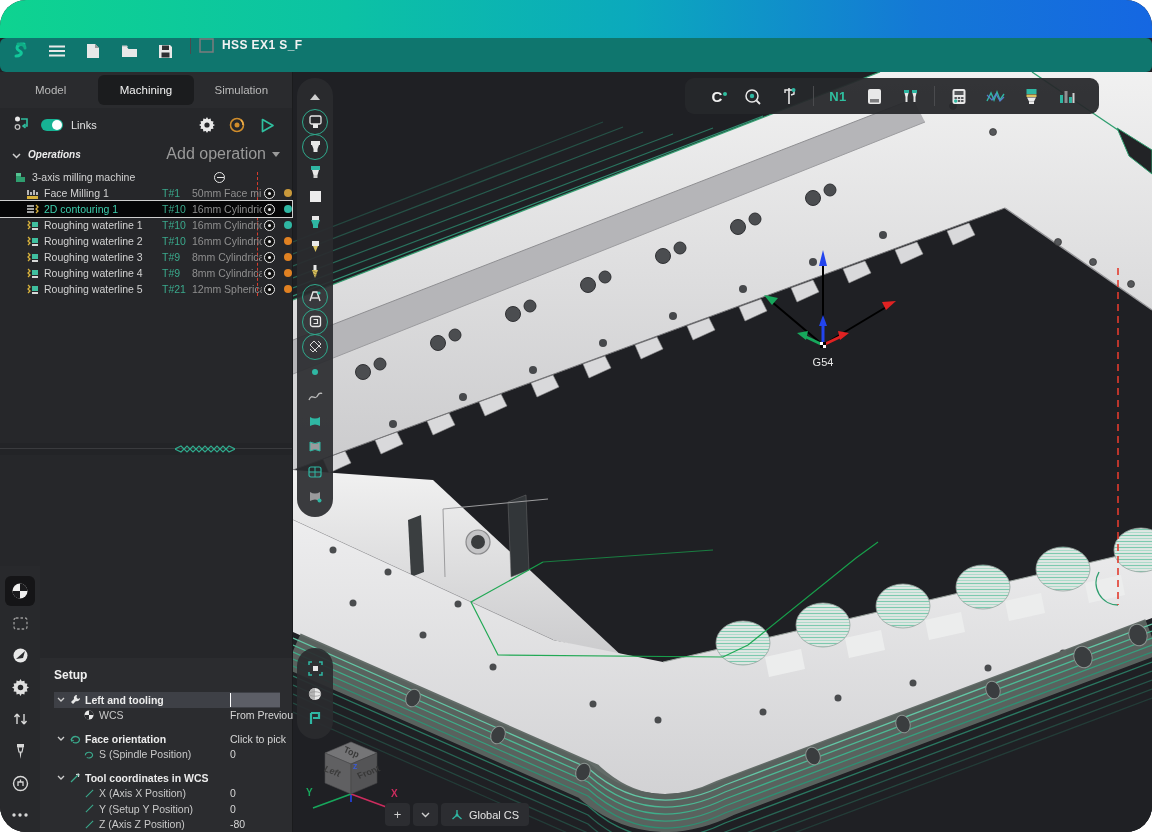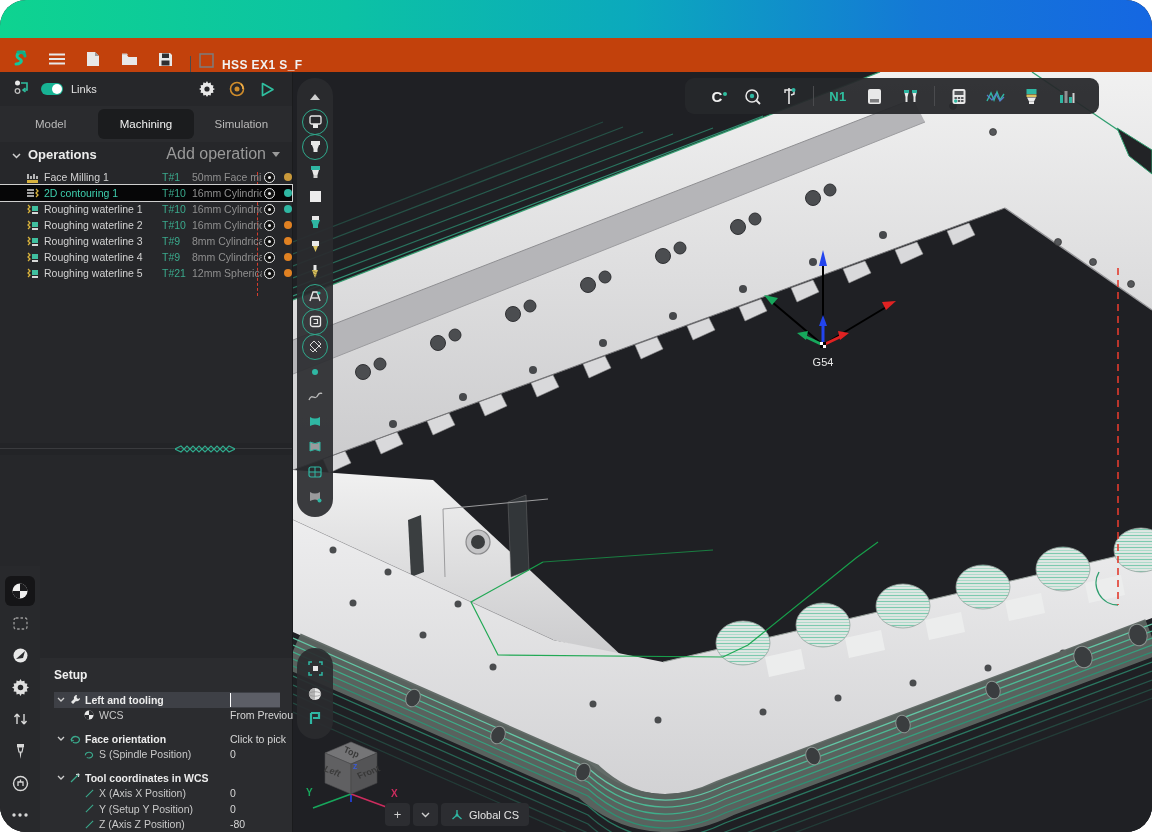--- a/index.html
+++ b/index.html
@@ -2,42 +2,42 @@
 <html><head>
 <meta charset="utf-8">
 <style>
   html,body{margin:0;padding:0;background:#fff;}
   *{box-sizing:border-box;font-family:"Liberation Sans","DejaVu Sans",sans-serif;}
   #app{position:relative;width:1152px;height:832px;border-radius:26px;overflow:hidden;background:#202125;}
   
   #gradbar{position:absolute;left:0;top:0;width:1152px;height:38px;
     background:linear-gradient(90deg,#0ed390 0%,#0cc2a4 30%,#0ba9bd 55%,#1478d6 80%,#1567e2 100%);}
   
-  #titlebar{position:absolute;left:0;top:38px;width:1152px;height:34px;background:#c2410c;display:flex;align-items:flex-end;}
+  #titlebar{position:absolute;left:0;top:38px;width:1152px;height:34px;background:#0f766e;display:flex;align-items:flex-start;border-radius:6px;}
   #titlebar .tb-icon{width:30px;height:26px;display:flex;align-items:center;justify-content:center;margin-left:6px;border-radius:4px;}
   #titlebar .divider{width:1px;height:16px;background:#4a4b4e;margin:0 8px 0 10px;}
   .doc-title{color:#f2f2f2;font-size:12px;font-weight:bold;letter-spacing:.4px;margin-left:8px;}
   
   #main{position:absolute;left:0;top:72px;width:1152px;height:760px;display:flex;}
   #leftpanel{width:293px;height:760px;background:#26272a;display:flex;flex-direction:column;border-right:1px solid #1a1b1d;}
   
   #tabs{height:36px;display:flex;align-items:center;background:#2a2b2e;padding:3px;}
   .tab{flex:1;height:30px;display:flex;align-items:center;justify-content:center;color:#b9b9b9;font-size:11.5px;border-radius:6px;cursor:pointer;}
   .tab.active{background:#1b1c1e;color:#f2f2f2;}
   
   #linksrow{height:34px;display:flex;align-items:center;padding:0 14px 0 14px;}
   .toggle{width:22px;height:12px;border-radius:6px;background:#17b394;position:relative;margin:0 8px 0 10px;}
   .toggle .knob{position:absolute;right:1px;top:1px;width:10px;height:10px;border-radius:50%;background:#fff;}
   .links-label{color:#e3e3e3;font-size:11px;}
   #linksrow .spacer{flex:1;}
   .mini-act{width:22px;height:22px;display:flex;align-items:center;justify-content:center;margin-left:8px;}
   
   #opshead{height:24px;display:flex;align-items:center;padding:0 12px;}
   #opshead .chev{margin-right:7px;}
-  #opshead .ops-title{color:#ececec;font-weight:bold;font-size:13px;}
+  #opshead .ops-title{color:#ececec;font-weight:bold;font-size:10px;font-style:italic;}
   #opshead .spacer{flex:1;}
   #opshead .addop{color:#9a9a9a;font-size:16px;margin-right:6px;}
   
   #tree{position:relative;padding-top:3px;}
   .redline{position:absolute;left:257px;top:6px;height:124px;border-left:1.5px dashed #d63b2c;z-index:1;}
   .trow{position:relative;height:16px;display:flex;align-items:center;font-size:10.5px;color:#d2d2d2;z-index:2;}
   .trow .op-ic{width:13px;height:13px;margin-right:5px;flex:0 0 13px;}
   .trow.machine{padding-left:14px;}
   .trow.op{padding-left:26px;}
   .trow .nm{width:118px;white-space:nowrap;overflow:hidden;}
@@ -142,20 +142,26 @@
       <svg width="15" height="15" viewBox="0 0 15 15">
           <rect x="1" y="1" width="13" height="13" fill="none" stroke="#7c7c7e" stroke-width="1.5"></rect>
         </svg>
     </div>
     <div class="doc-title">HSS EX1 S_F</div>
   </div>
 
   <div id="main">
 
     <div id="leftpanel">
+      <div id="tabs">
+        <div class="tab">Model</div>
+        <div class="tab active">Machining</div>
+        <div class="tab">Simulation</div>
+      </div>
+
       <div id="linksrow">
         <span>
           <svg width="17" height="16" viewBox="0 0 17 16">
               <circle cx="3.5" cy="4" r="2.5" fill="#e8e8e8"></circle>
               <circle cx="3.5" cy="12" r="2.3" fill="none" stroke="#bdbdbd" stroke-width="1.3"></circle>
               <path d="M7 4 h6 v7 h-4" stroke="#2fbf9f" stroke-width="1.6" fill="none"></path>
               <path d="M11.5 9 l-2.5 2 2.5 2" stroke="#2fbf9f" stroke-width="1.6" fill="none"></path>
             </svg>
         </span>
         <span class="toggle">
@@ -176,43 +182,47 @@
               <path d="M12 3 a7 7 0 0 1 2 5" stroke="#f0b14e" stroke-width="1.6" fill="none"></path>
             </svg>
         </span>
         <span class="mini-act">
           <svg width="15" height="15" viewBox="0 0 15 15">
               <path d="M2.5 1.5 L13 7.5 L2.5 13.5 Z" fill="none" stroke="#2fbf9f" stroke-width="1.7" stroke-linejoin="round"></path>
             </svg>
         </span>
       </div>
 
-      <div id="tabs">
-        <div class="tab">Model</div>
-        <div class="tab active">Machining</div>
-        <div class="tab">Simulation</div>
-      </div>
-
       <div id="opshead">
         <span class="chev">
           <svg width="9" height="6" viewBox="0 0 9 6">
               <path d="M1 1 L4.5 4.5 L8 1" stroke="#cfcfcf" stroke-width="1.5" fill="none"></path>
             </svg>
         </span>
         <span class="ops-title">Operations</span>
         <span class="spacer"></span>
         <span class="addop">Add operation</span>
         <svg width="8" height="5" viewBox="0 0 8 5">
             <path d="M0 0 L4 5 L8 0 Z" fill="#9a9a9a"></path>
           </svg>
       </div>
 
       <div id="tree">
         <div class="redline"></div>
 
+        <div class="trow machine">
+          <span class="op-ic">
+            <svg width="13" height="13" viewBox="0 0 13 13">
+                <path d="M2 2 h5 v4 h4 v5 H2 z" fill="#2f9e6f"></path>
+                <rect x="2" y="2" width="5" height="3" fill="#56c493"></rect>
+              </svg>
+          </span>
+          <span class="nm" style="width:180px">3-axis milling machine</span>
+          <span class="minus-badge"></span>
+        </div>
 
         <div class="trow op">
           <span class="op-ic">
             <svg width="13" height="13" viewBox="0 0 13 13">
                 <rect x="1" y="9" width="11" height="3" fill="#d8b23c"></rect>
                 <path d="M2 8 v-5 m3 5 v-3 m3 3 v-5 m3 5 v-3" stroke="#e8e8e8" stroke-width="1.5"></path>
               </svg>
           </span>
           <span class="nm">Face Milling 1</span>
           <span class="tool">T#1</span>

